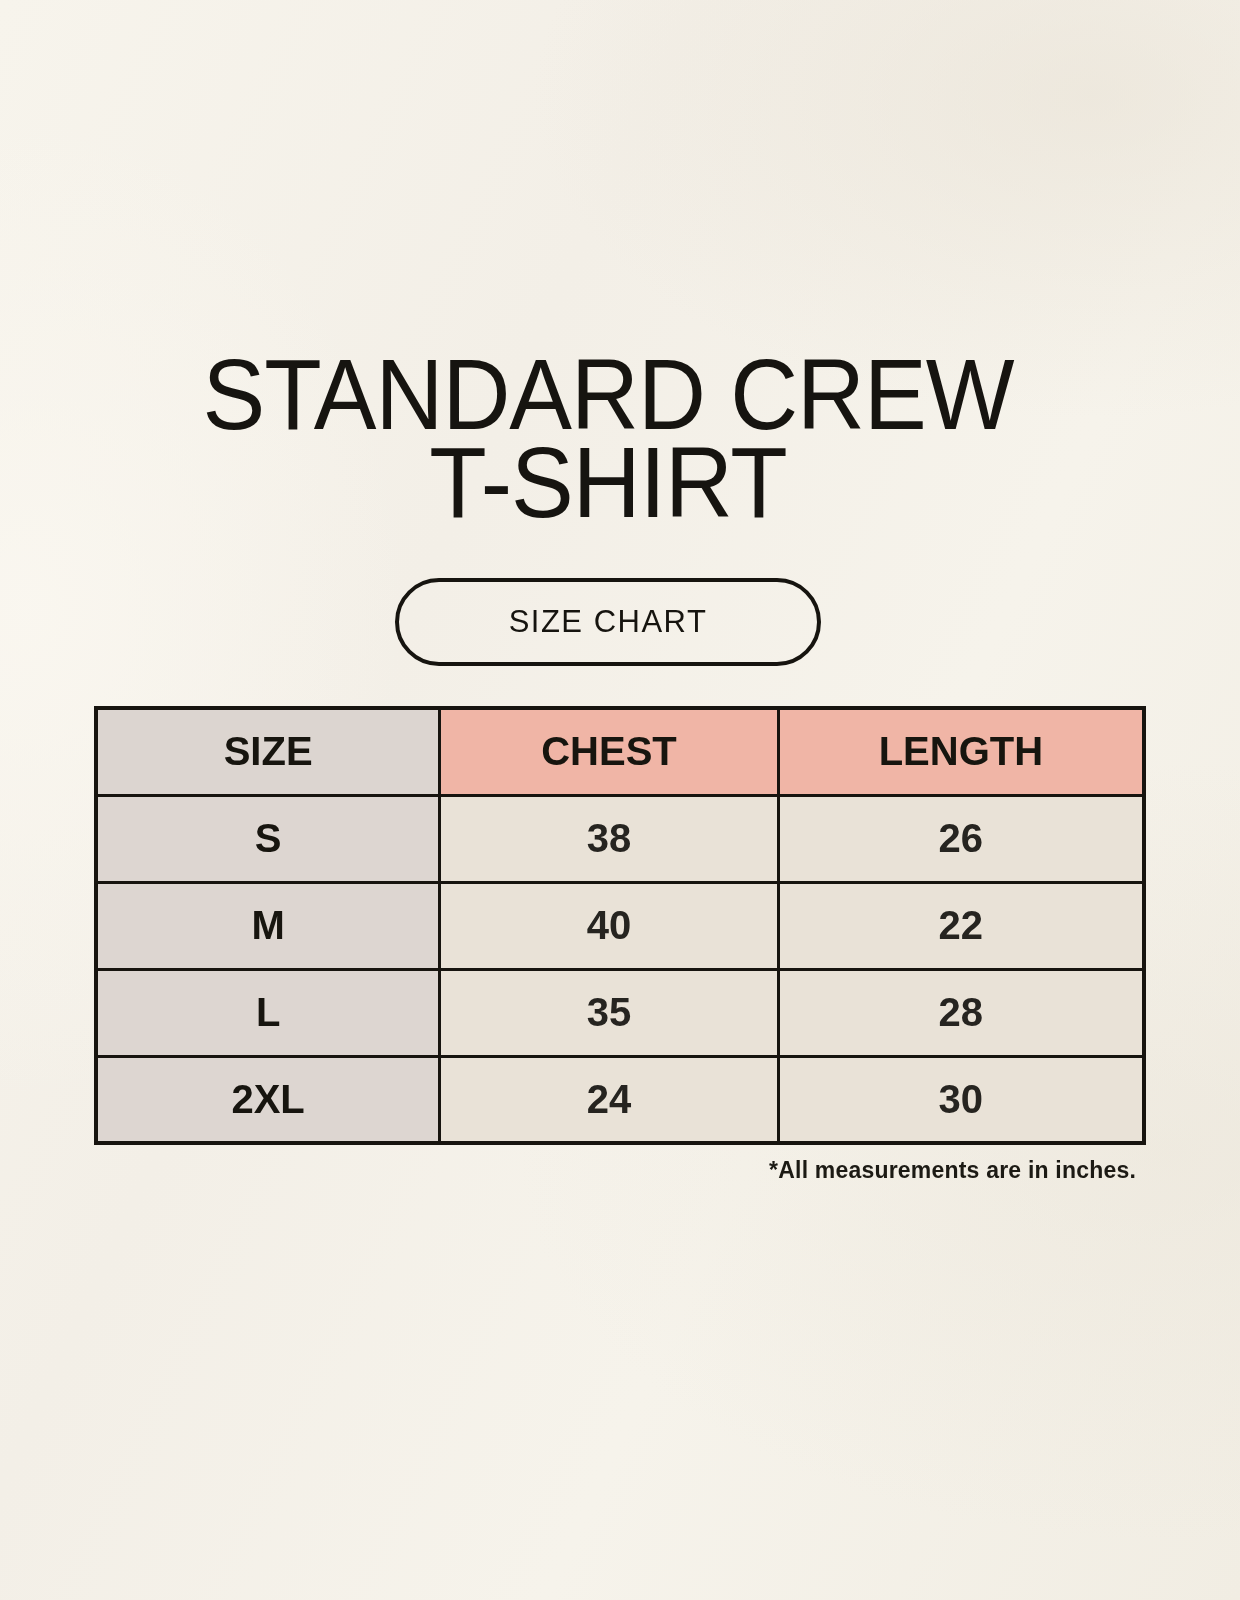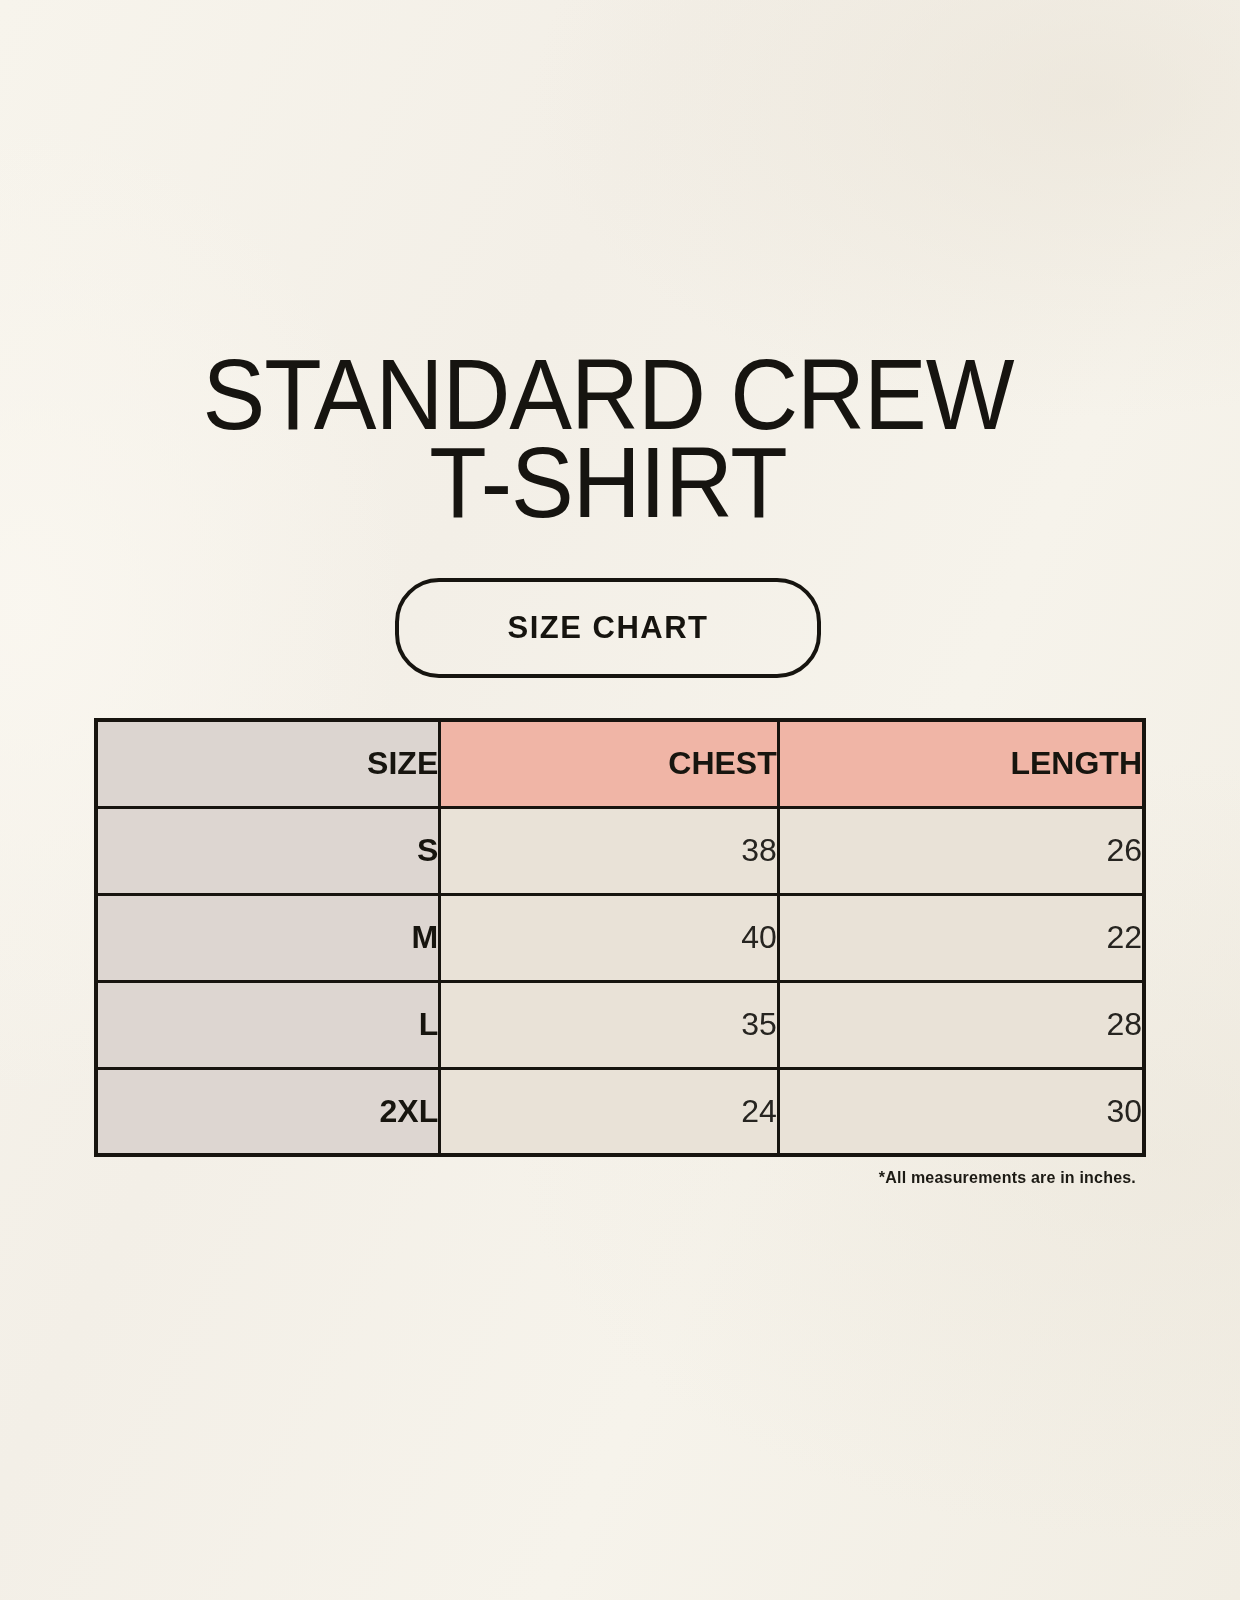--- a/index.html
+++ b/index.html
@@ -33,78 +33,78 @@
     letter-spacing: -1px;
     color: #161410;
     transform: scaleX(0.94);
     transform-origin: 50% 50%;
     white-space: nowrap;
   }
 
   .pill {
     margin: 52px auto 0;
     width: 426px;
-    height: 100px;
+    height: 88px;
     border: 4px solid #16140f;
     border-radius: 44px;
     background: transparent;
     display: flex;
     align-items: center;
     justify-content: center;
     font-size: 31px;
-    font-weight: 700;
+    font-weight: 400;
     letter-spacing: 1.5px;
     color: #16140f;
     cursor: pointer;
   }
 
   .table-wrap {
     width: 1052px;
     margin: 40px auto 0;
   }
 
   table.size-chart {
     width: 100%;
     table-layout: fixed;
     border-collapse: collapse;
     border: 4px solid var(--border, #17140f);
   }
 
   table.size-chart td, table.size-chart th {
     border: 3px solid var(--border, #17140f);
-    text-align: right;
+    text-align: center;
     vertical-align: middle;
     height: 87px;
-    font-size: 32px;
+    font-size: 40px;
   }
 
   table.size-chart th { font-weight: 700; color: #17150f; }
 
   .col-size-head  { background: var(--header_gray, #dcd5d0); width: 32.8%; }
   .col-pink-head  { background: var(--header_pink, #f0b5a6); width: 32.3%; }
   .col-pink-head2 { background: var(--header_pink, #f0b5a6); width: 34.9%; }
 
   td.size-cell {
     background: var(--col_gray, #ddd6d1);
     font-weight: 700;
     color: #17150f;
   }
 
   td.value-cell {
     background: var(--cell_beige, #e9e2d7);
-    font-weight: 400;
+    font-weight: 700;
     color: #262420;
   }
 
   .footnote {
     width: 1052px;
     margin: 12px auto 0;
     text-align: right;
     padding-right: 10px;
-    font-size: 16px;
+    font-size: 23px;
     font-weight: 700;
     color: #1c1a14;
     letter-spacing: 0.2px;
   }
 </style>
 </head>
 <body>
 
 <div class="hero">
   <div class="title">

